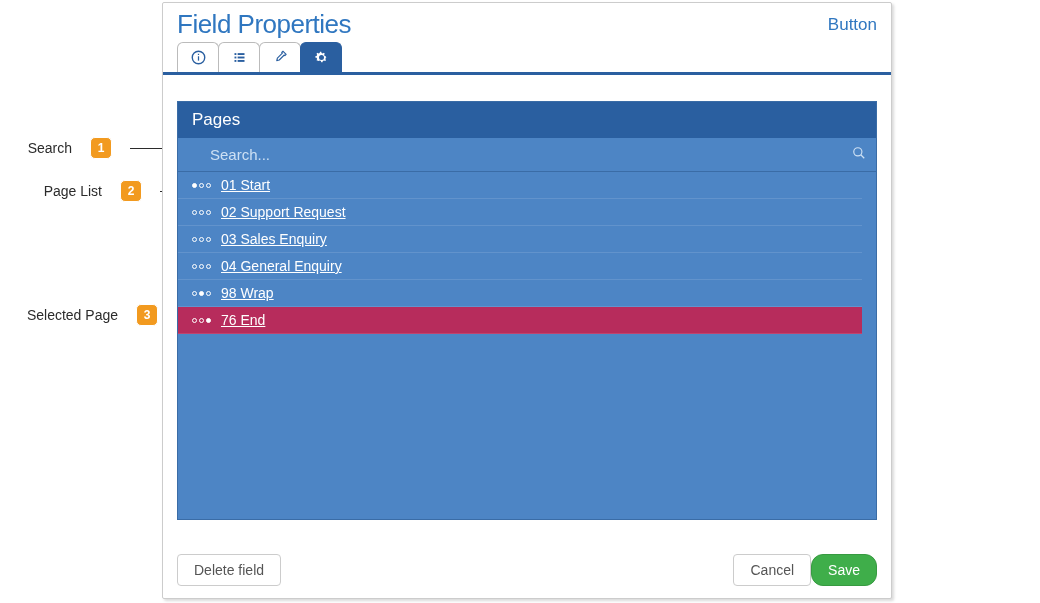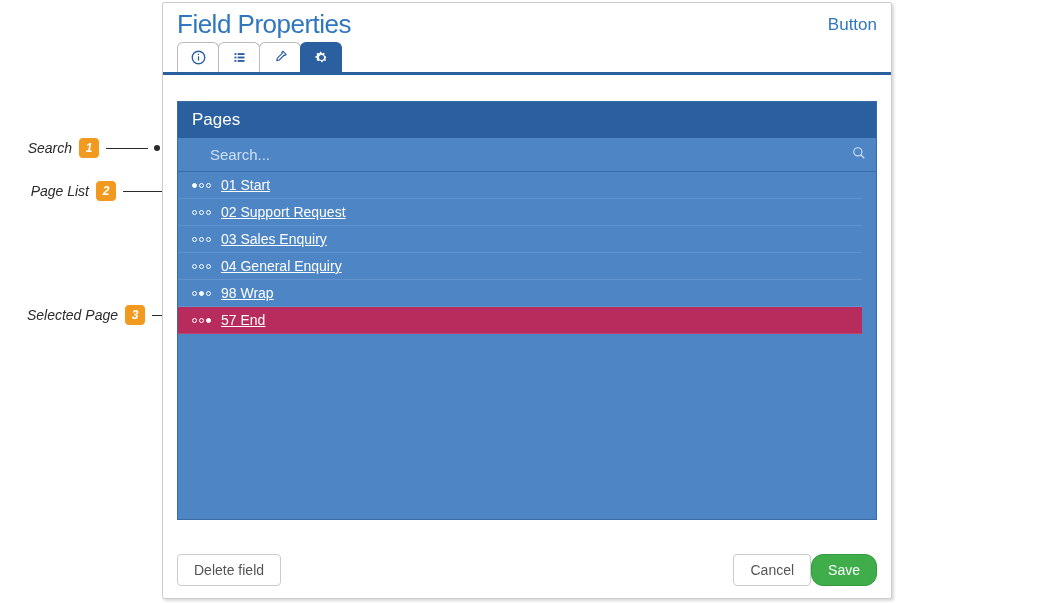--- a/index.html
+++ b/index.html
@@ -155,22 +155,21 @@
     background: #3fae4a;
     border-color: #379a41;
     color: #fff;
     border-radius: 12px;
   }
   
   .callout {
     position: absolute;
     display: flex;
     align-items: center;
-    gap: 6px;
-    font-style: italic;
+    gap: 18px;
   }
   .callout-label {
     font-size: 14px;
     color: #2b2b2b;
     text-align: right;
     white-space: nowrap;
   }
   .callout-badge {
     width: 22px; height: 22px;
     background: #f29a1f;
@@ -204,21 +203,21 @@
 </head>
 <body>
 
 <div id="callouts">
     <div class="callout" style="top: 137px; left: 8px;">
       <span class="callout-label" style="width: 64px;">Search</span>
       <span class="callout-badge">1</span>
       <span class="callout-line" style="width: 42px;"></span>
       <span class="callout-dot"></span>
     </div>
-    <div class="callout" style="top: 180px; left: 7px;">
+    <div class="callout" style="top: 180px; left: 20px;">
       <span class="callout-label" style="width: 82px;">Page List</span>
       <span class="callout-badge">2</span>
       <span class="callout-line" style="width: 42px;"></span>
       <span class="callout-dot"></span>
     </div>
     <div class="callout" style="top: 304px; left: 8px;">
       <span class="callout-label" style="width: 110px;">Selected Page</span>
       <span class="callout-badge">3</span>
       <span class="callout-line" style="width: 42px;"></span>
       <span class="callout-dot"></span>
@@ -313,21 +312,21 @@
               <span class="dot"></span>
             </span>
             <span>98 Wrap</span>
           </div>
           <div class="page-item selected">
             <span class="dots">
               <span class="dot"></span>
               <span class="dot"></span>
               <span class="dot filled"></span>
             </span>
-            <span>57 End</span>
+            <span>76 End</span>
           </div>
         </div>
     </div>
   </div>
 
   <div class="footer">
     <button class="btn">Delete field</button>
     <div class="btn-group">
       <button class="btn">Cancel</button>
       <button class="btn btn-save">Save</button>

